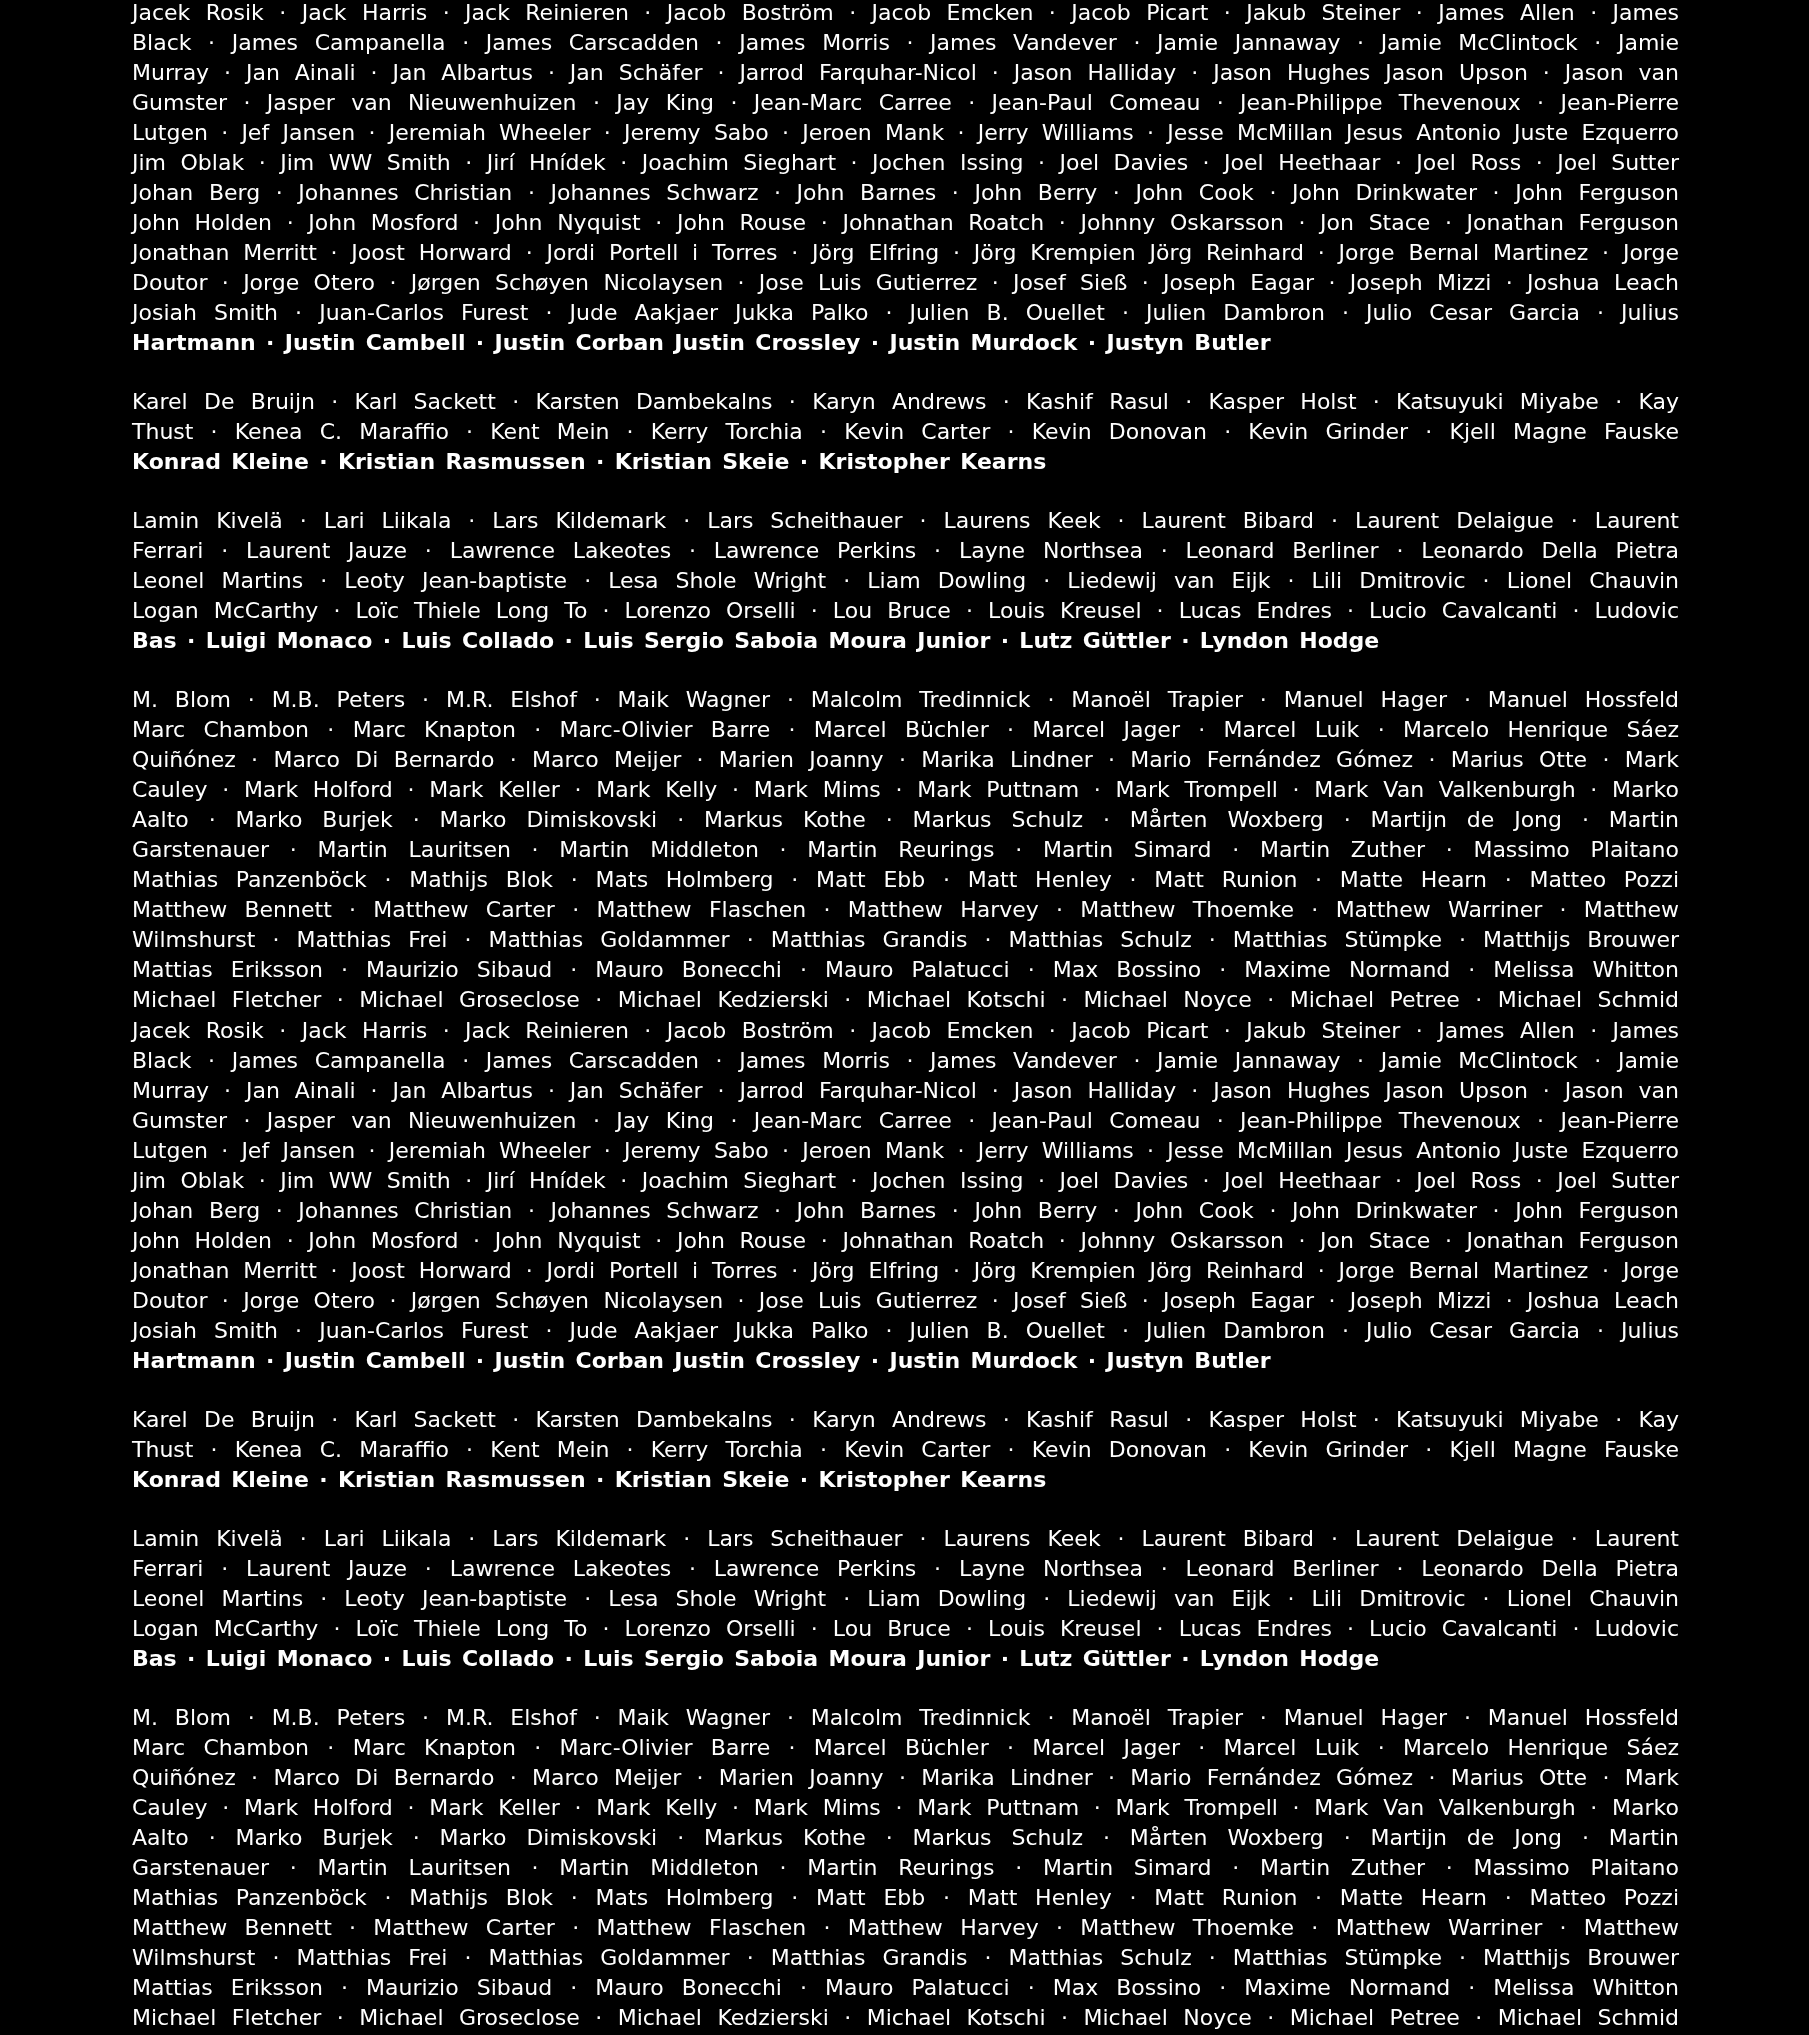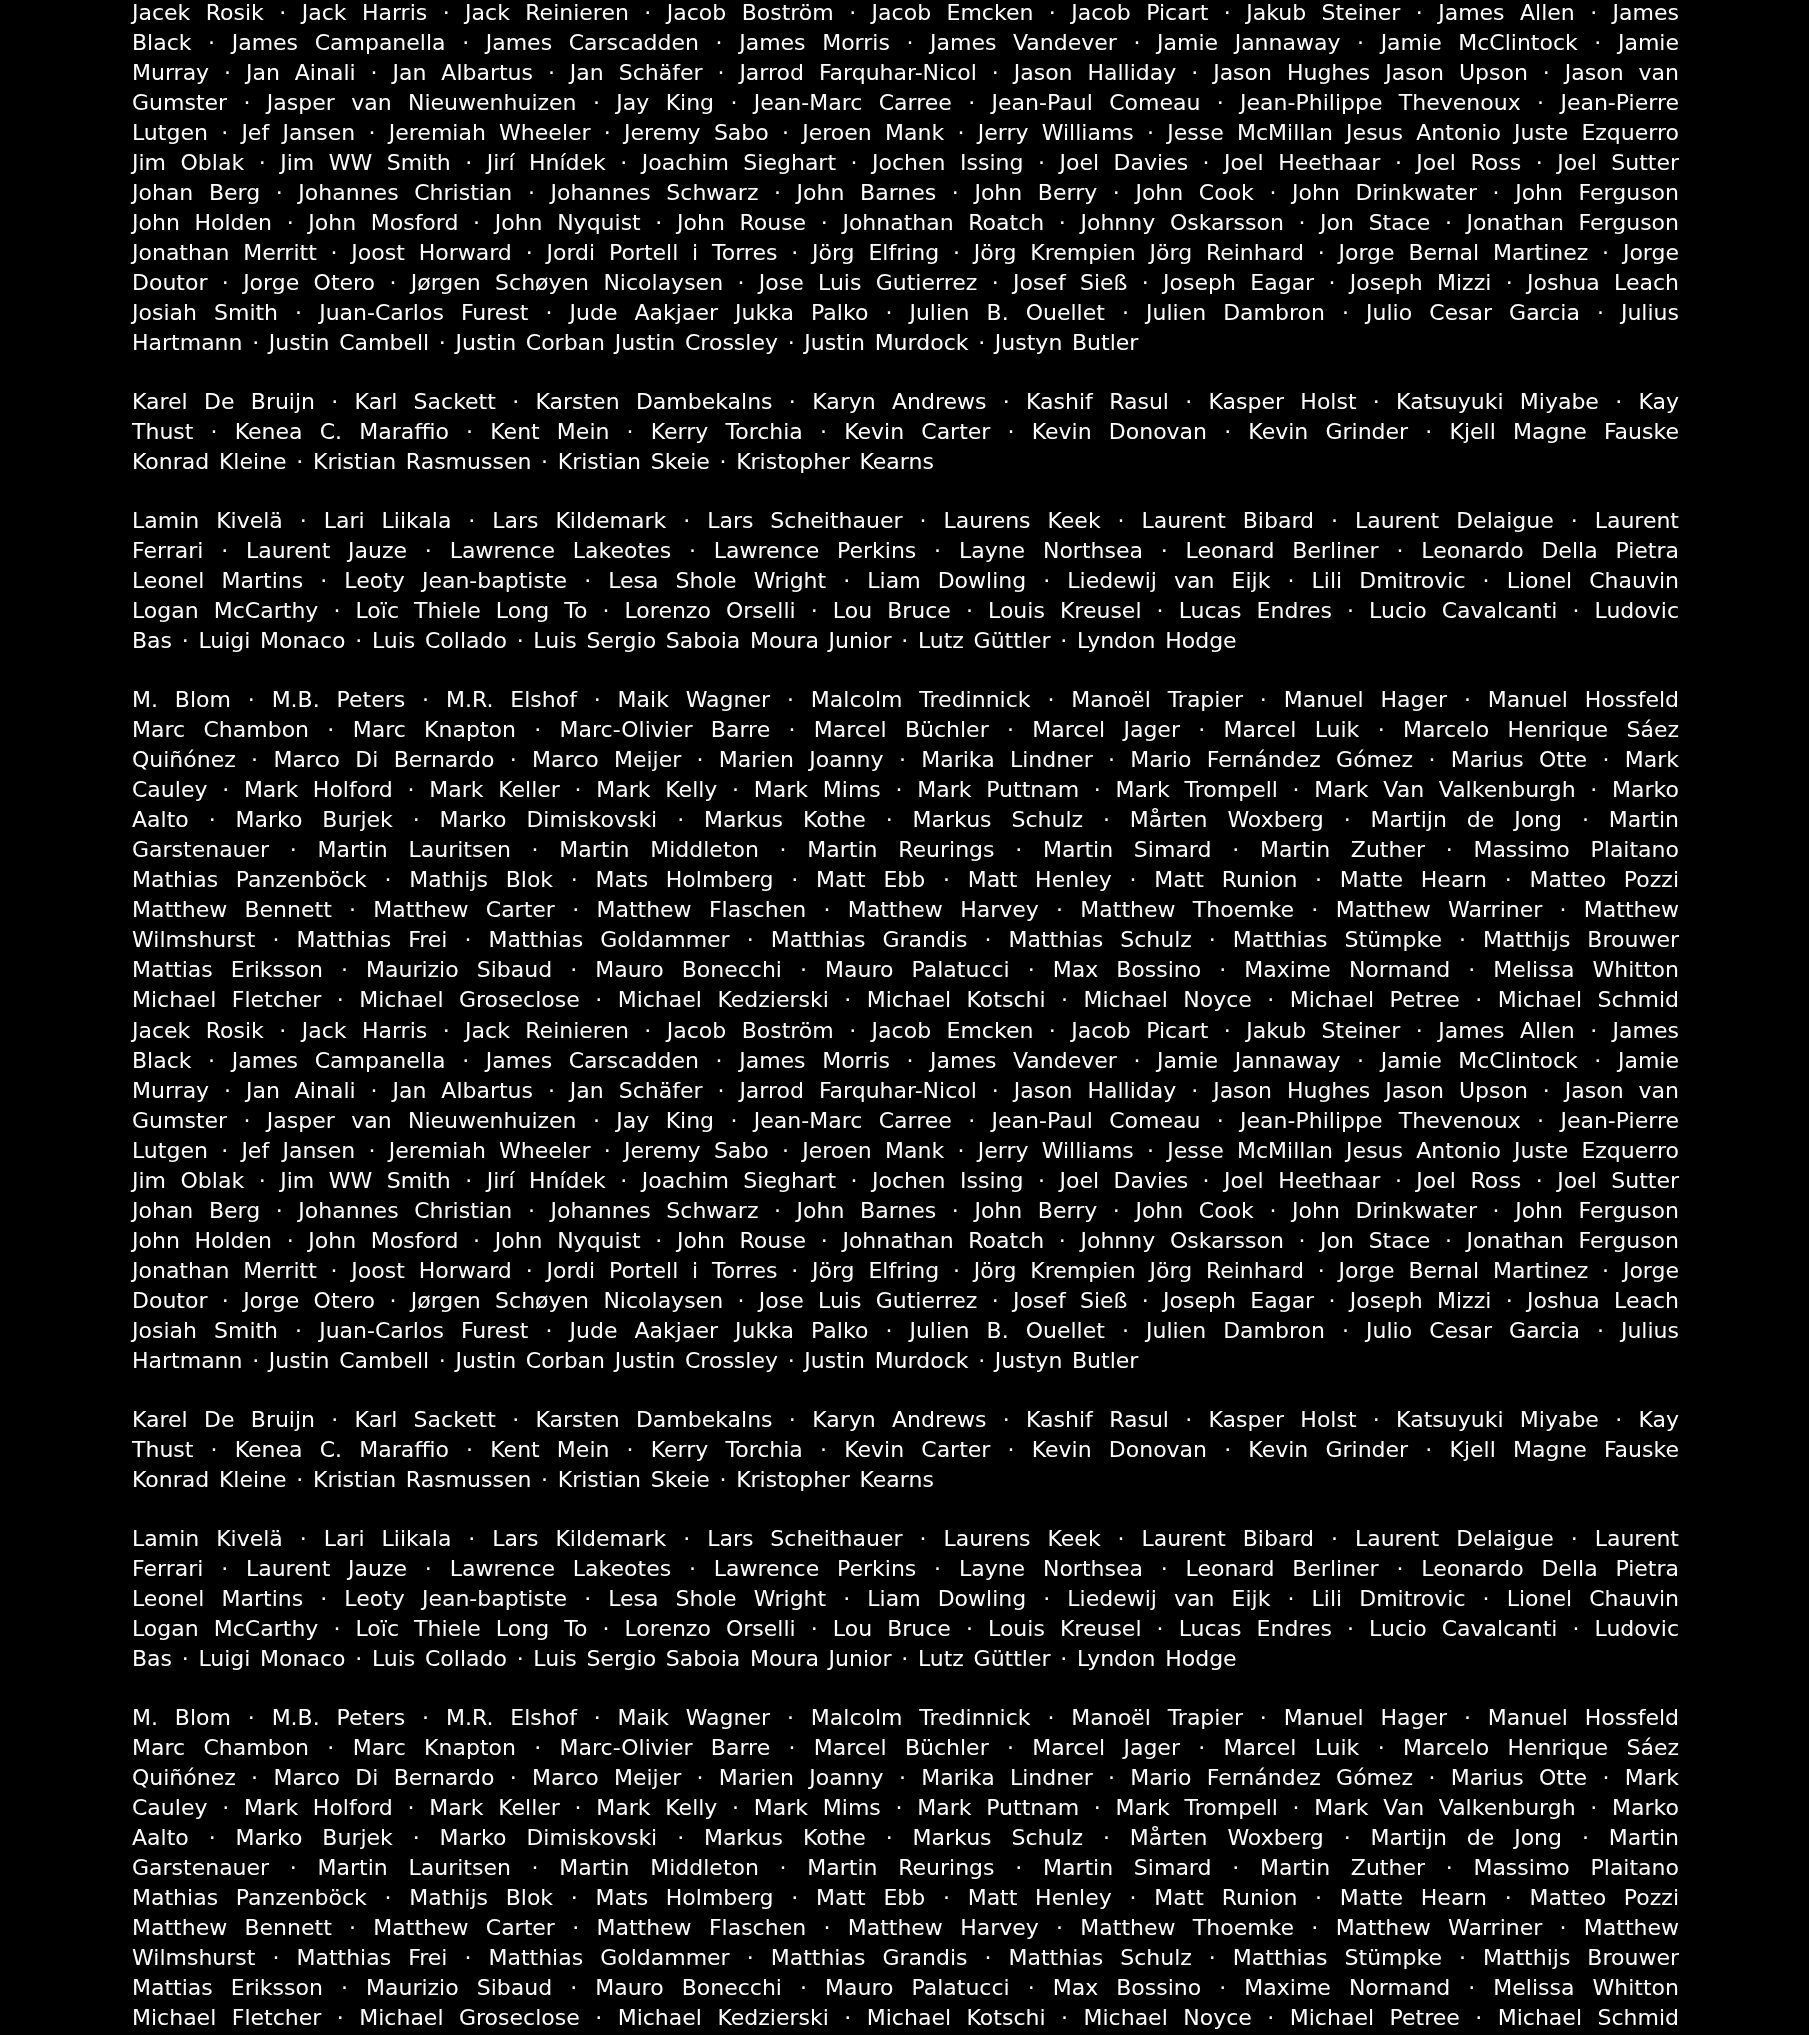--- a/index.html
+++ b/index.html
@@ -31,20 +31,21 @@
   .line {
     color: #ffffff;
     font: 400 22px/30px "DejaVu Sans", sans-serif;
     white-space: nowrap;
     text-align: justify;
     text-align-last: justify;
   }
   .line.end {
     text-align-last: left;
     word-spacing: 2.7px;
+    font-weight: bold;
   }
 </style>
 </head>
 <body>
 
 <div>
   <section class="copy">
       <div class="inner">
         <div class="paragraph">
           <div class="line">Jacek Rosik · Jack Harris · Jack Reinieren · Jacob Boström · Jacob Emcken · Jacob Picart · Jakub Steiner · James Allen · James</div>

